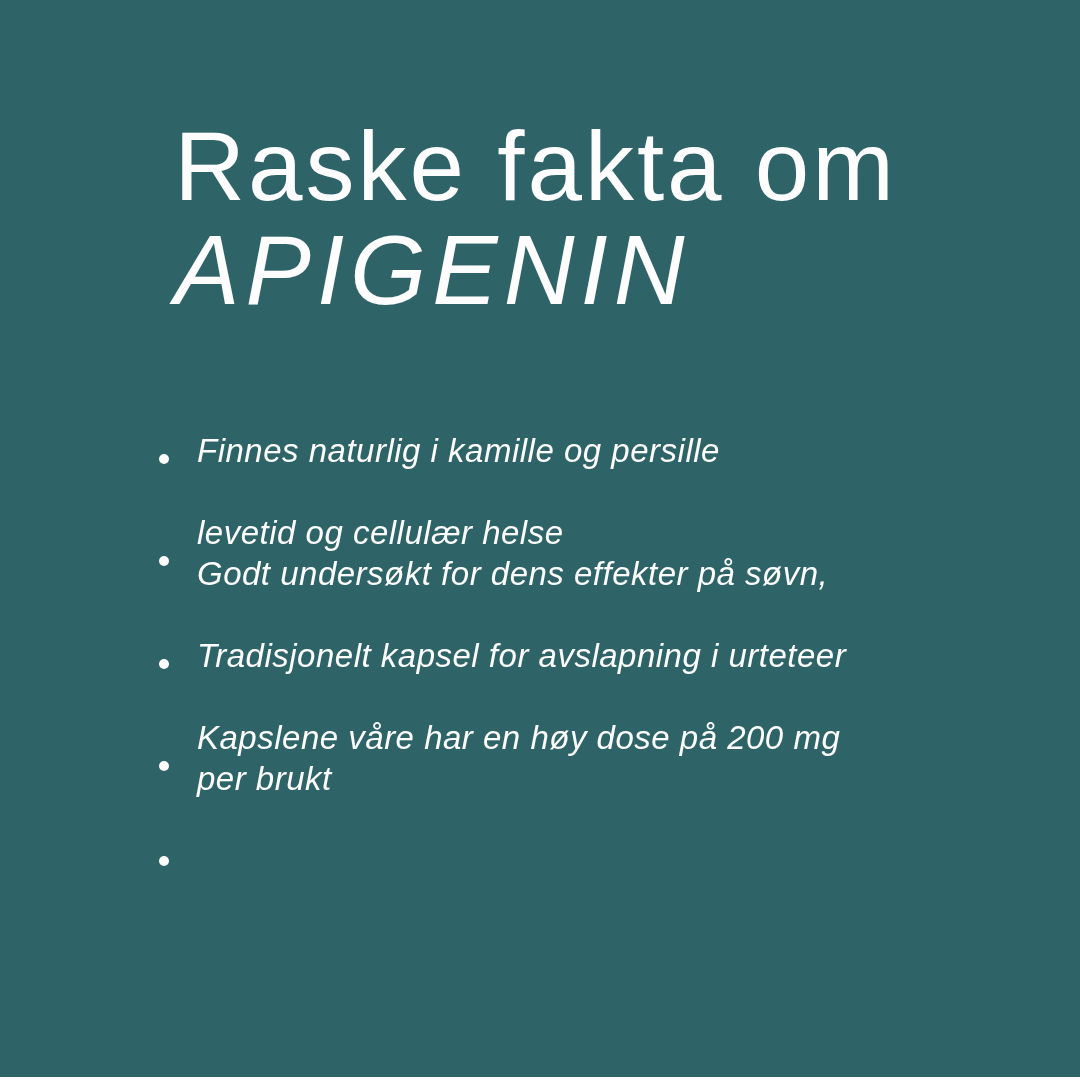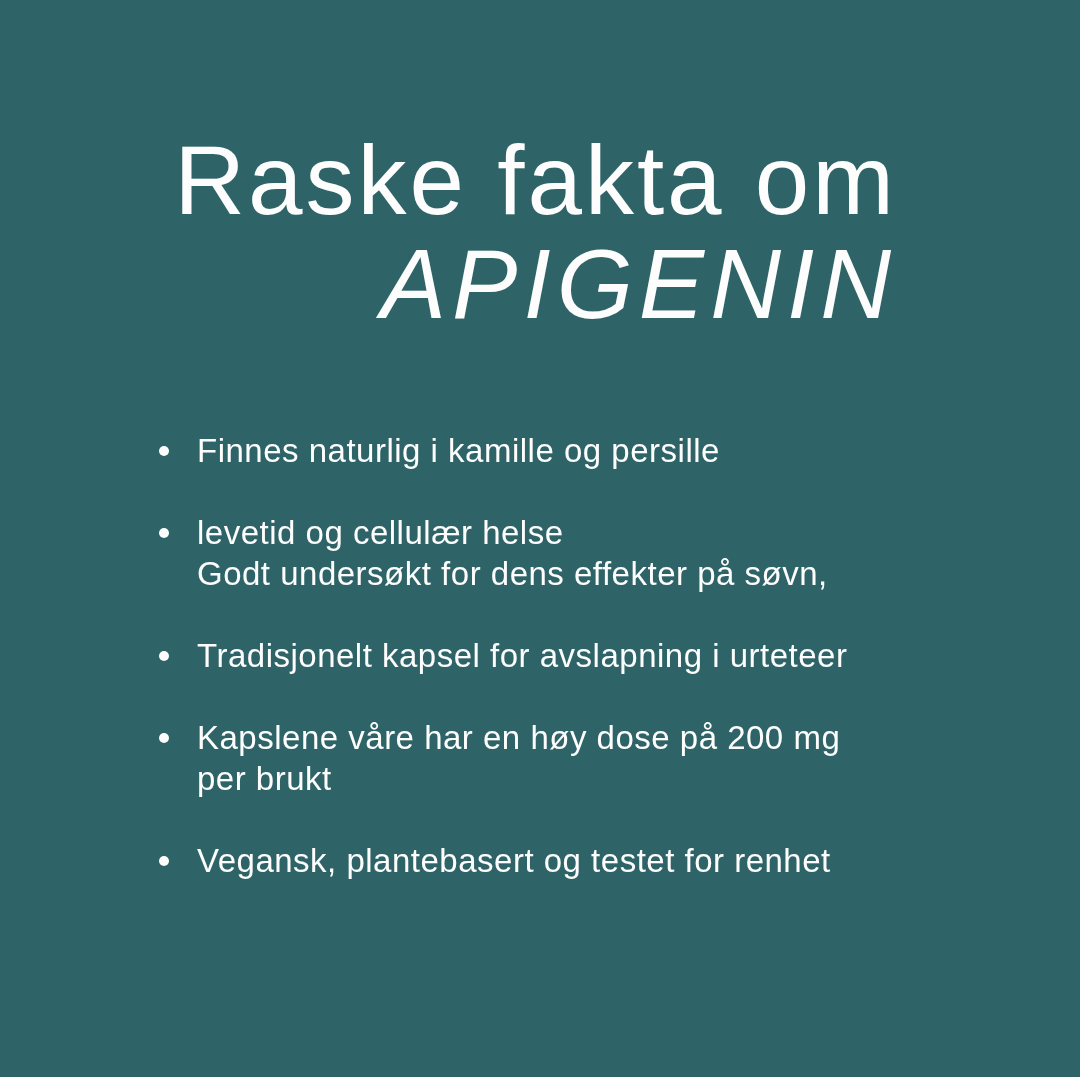--- a/index.html
+++ b/index.html
@@ -11,23 +11,22 @@
     position: relative;
     width: 1080px;
     height: 1080px;
     background: #2E6467;
     overflow: hidden;
     font-family: "Liberation Sans", sans-serif;
     color: #FDFDFD;
   }
   .title-block {
     position: absolute;
-    top: 128px;
+    top: 114px;
     right: 183px;
-    text-align: right;
   }
   .title-line1 {
     font-size: 98px;
     font-weight: 400;
     line-height: 104px;
     letter-spacing: 3px;
     white-space: nowrap;
   }
   .title-line2 {
     font-size: 98px;
@@ -41,22 +40,23 @@
     position: absolute;
     left: 159px;
     top: 430px;
     width: 850px;
     list-style: none;
     margin: 0;
     padding: 0;
   }
   .bullet-item {
     display: flex;
-    align-items: flex-start;
+    align-items: center;
     margin-bottom: 41px;
+    font-style: italic;
   }
   .bullet-dot {
     flex: 0 0 auto;
     width: 10px;
     height: 10px;
     border-radius: 50%;
     background: #FDFDFD;
     margin-top: 16px;
     margin-right: 28px;
   }
@@ -115,23 +115,19 @@
     <li class="bullet-item">
       <span class="bullet-dot"></span>
       <span class="bullet-text">
         <div class="bullet-line">Kapslene våre har en høy dose på 200 mg</div>
         <div class="bullet-line">per brukt</div>
       </span>
     </li>
 
     <li class="bullet-item">
       <span class="bullet-dot"></span>
-      <span class="bullet-text">
-        <div class="bullet-line">Vegansk, plantebasert og testet for renhet</div>
-
-      </span>
     </li>
 
   </ul>
 
   <div class="bottom-strip"></div>
 
 </div>
 
 </body></html>

